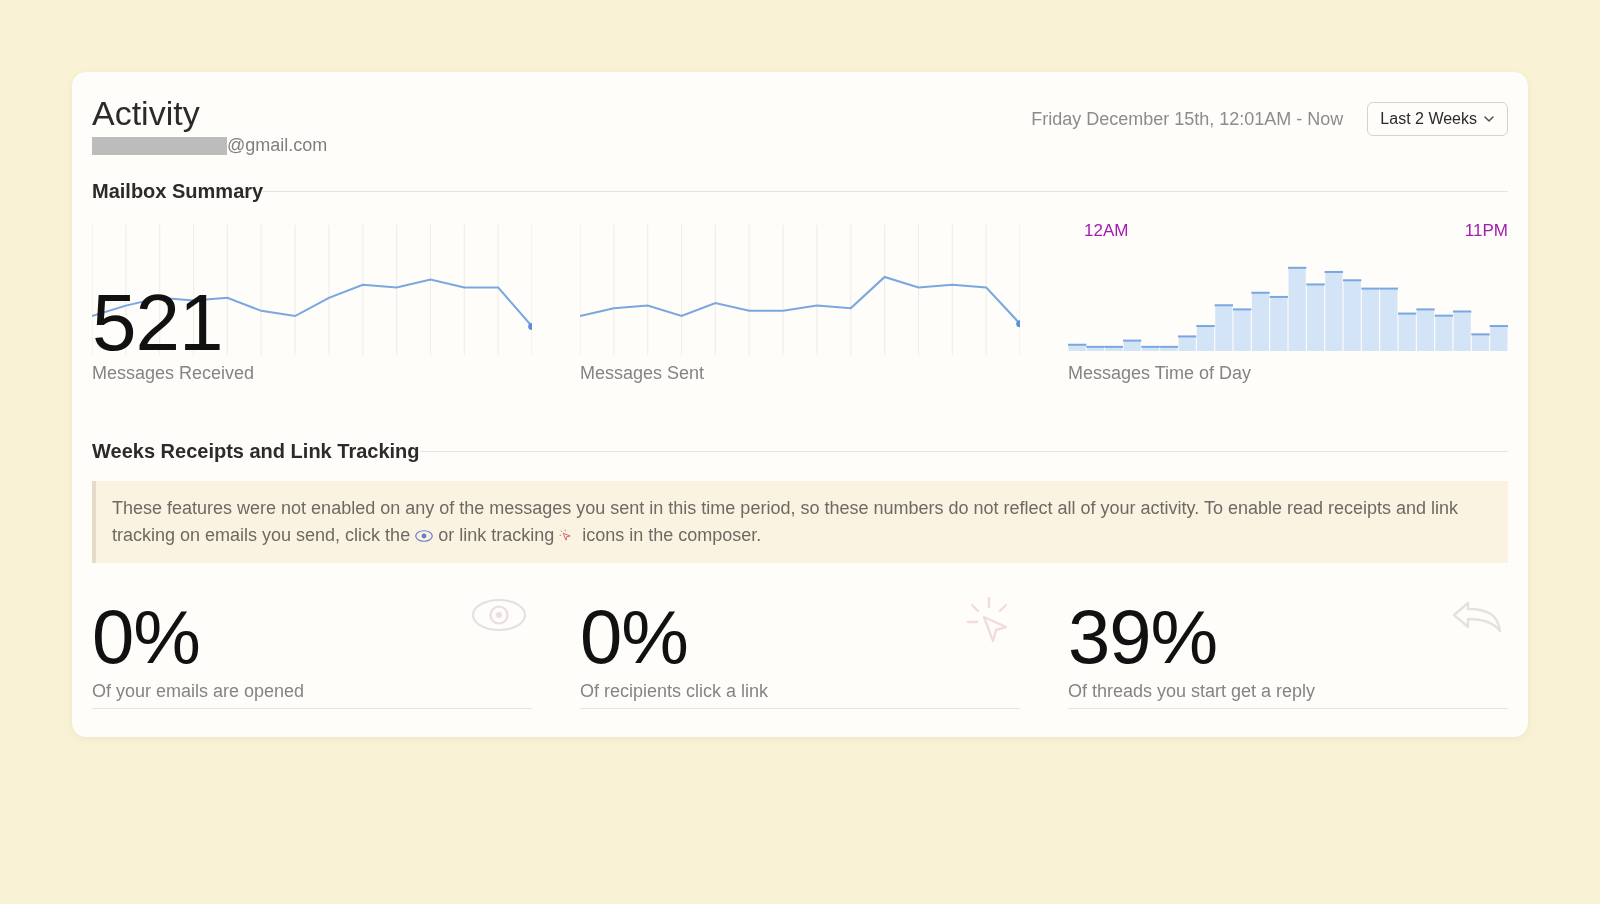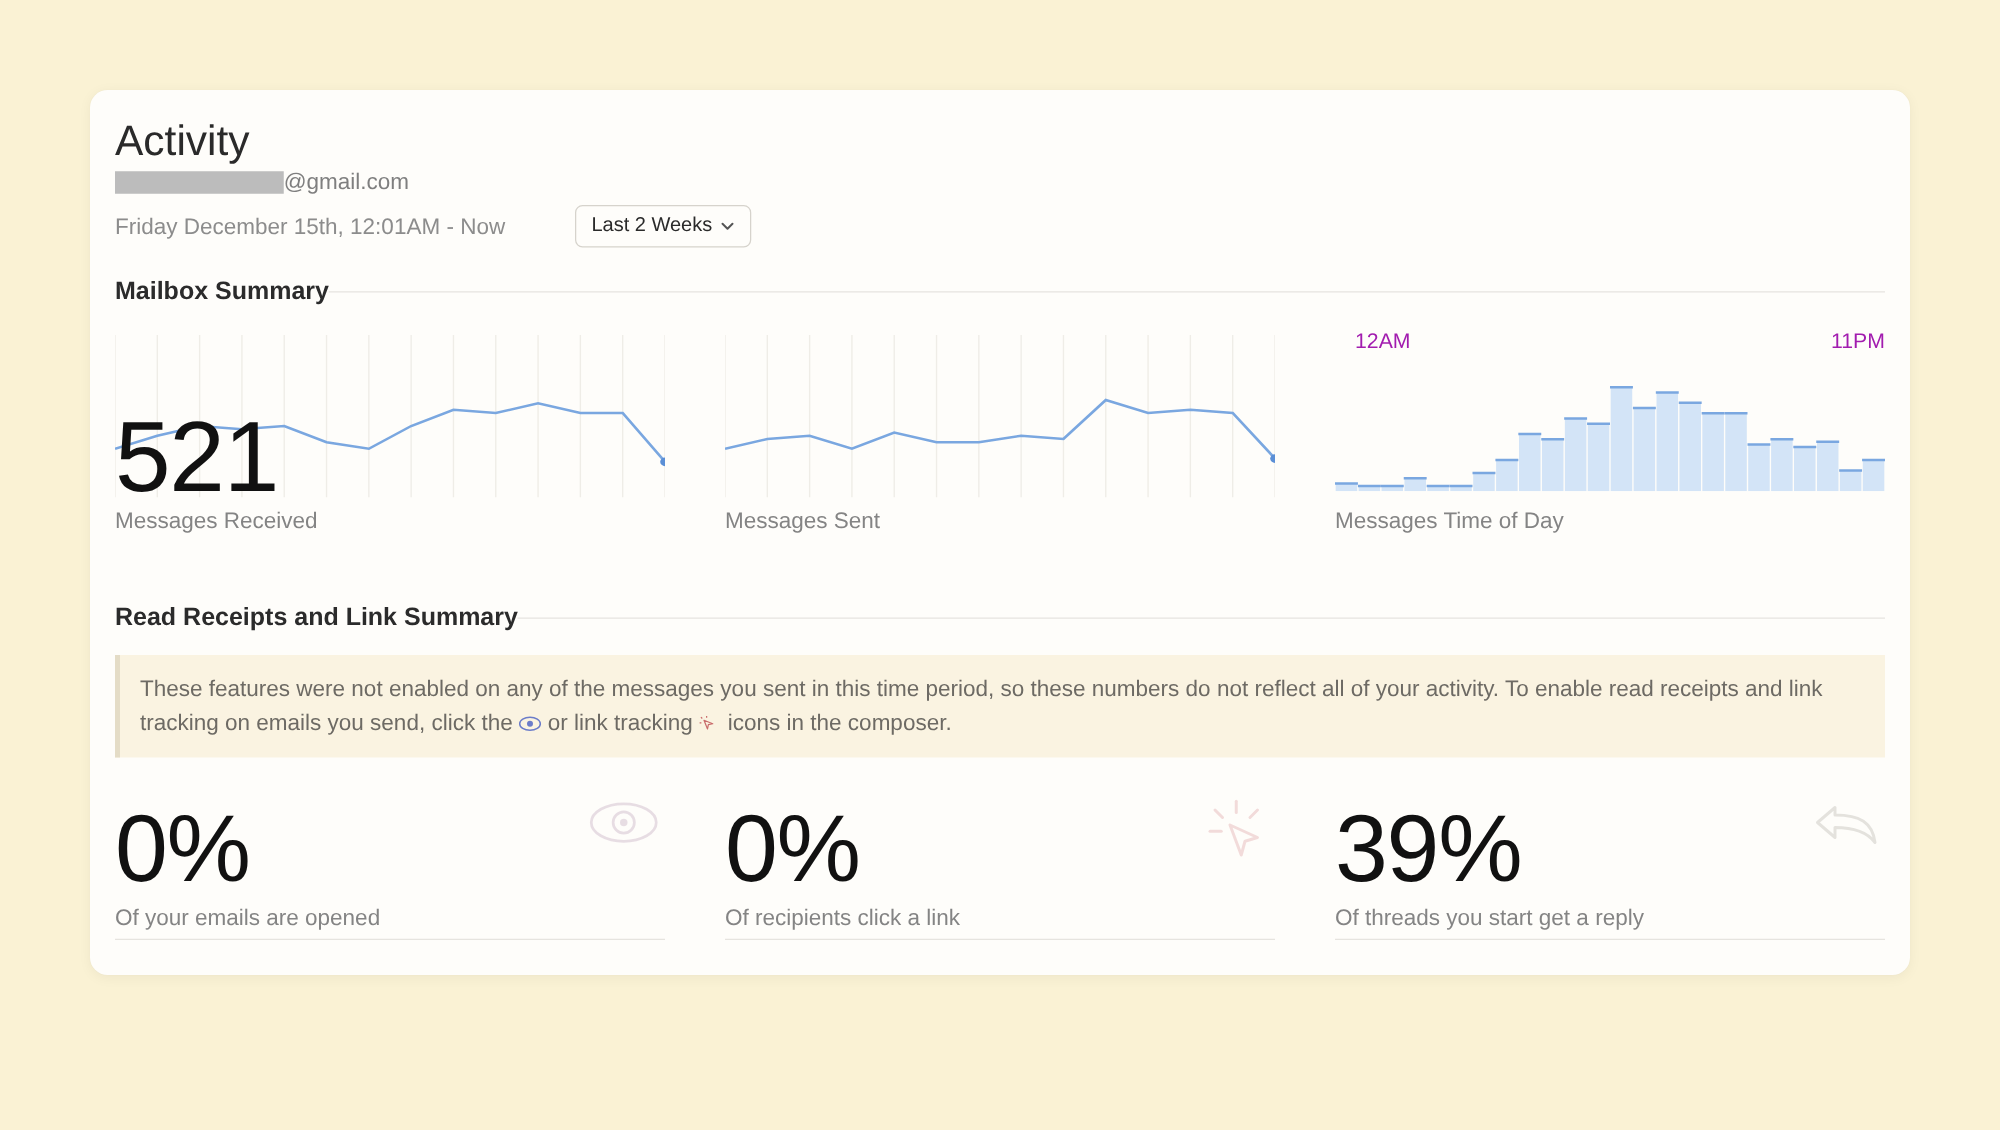--- a/index.html
+++ b/index.html
@@ -14,21 +14,20 @@
     background: #fefdfa;
     border-radius: 14px;
     box-shadow: 0 2px 10px rgba(0,0,0,0.05), 0 0 1px rgba(0,0,0,0.05);
     padding: 22px 20px 28px 20px;
     width: 100%;
   }
   .header-row {
     display: flex;
     align-items: flex-start;
     justify-content: space-between;
-    flex-direction: column;
   }
   .title {
     font-size: 34px;
     font-weight: 400;
     color: #2a2a2a;
   }
   .email-line {
     margin-top: 2px;
     font-size: 18px;
     color: #7f7f7f;
@@ -56,21 +55,20 @@
     border: 1px solid #d6d3cc;
     border-radius: 6px;
     padding: 7px 12px;
     font-size: 16px;
     color: #2a2a2a;
     background: #fefdfa;
     display: flex;
     align-items: center;
     gap: 6px;
     cursor: pointer;
-    margin-left: 32px;
   }
   .chevron { width: 12px; height: 12px; }
   .section-head {
     display: flex;
     align-items: center;
     margin-top: 24px;
     gap: 0;
   }
   .section-title {
     font-size: 20px;
@@ -296,21 +294,21 @@
           <line x1="366.6666666666667" y1="87.36" x2="383.33333333333337" y2="87.36" stroke="#7aa7e0" stroke-width="2"></line>
           <rect x="383.83333333333337" y="79.03999999999999" width="15.666666666666668" height="24.96" fill="#d3e4f7"></rect>
           <line x1="383.33333333333337" y1="79.03999999999999" x2="400.00000000000006" y2="79.03999999999999" stroke="#7aa7e0" stroke-width="2"></line>
         </svg>
       <div class="metric-label">Messages Time of Day</div>
     </div>
 
   </div>
 
   <div class="section-head" style="margin-top:56px">
-    <div class="section-title">Read Receipts and Link Summary</div>
+    <div class="section-title">Weeks Receipts and Link Tracking</div>
     <div class="section-rule"></div>
   </div>
 
   <div class="notice">
     <span>These features were not enabled on any of the messages you sent in this time period, so these numbers do not reflect all of your activity. To enable read receipts and link tracking on emails you send, click the </span>
     <span class="inline-icon">
       <svg viewBox="0 0 24 16">
           <ellipse cx="12" cy="8" rx="11" ry="7" fill="none" stroke="#6b7cc9" stroke-width="1.6"></ellipse>
           <circle cx="12" cy="8" r="3.2" fill="#6b7cc9"></circle>
         </svg>

